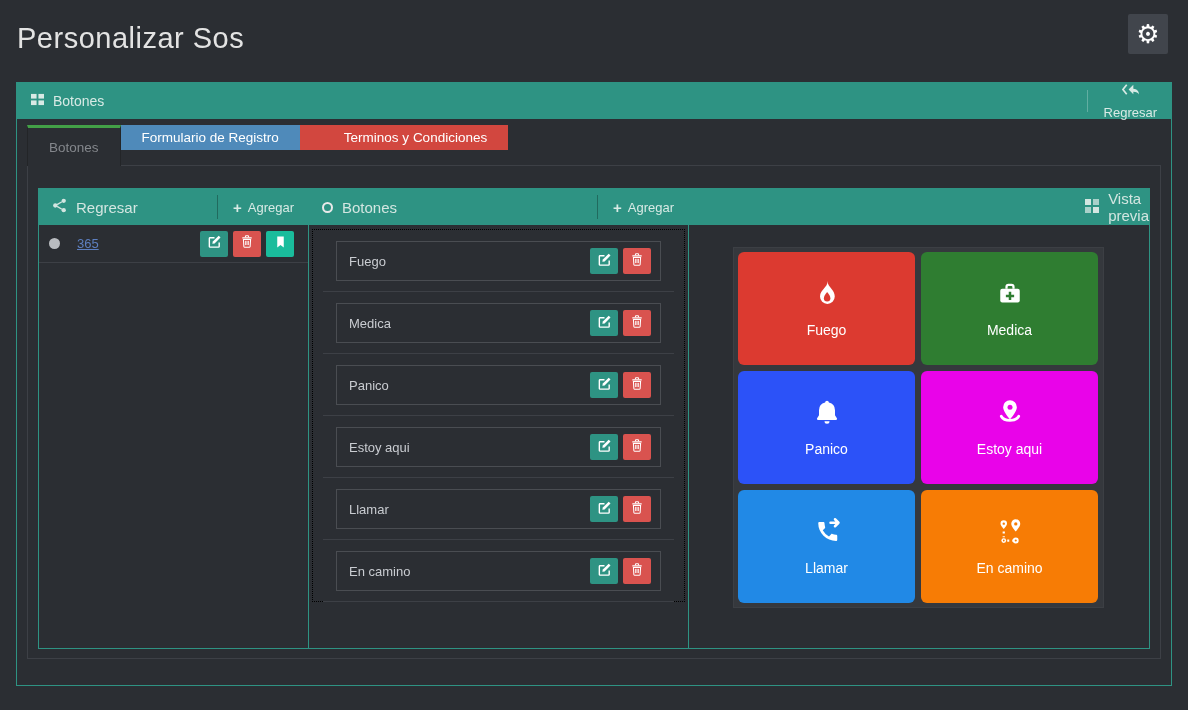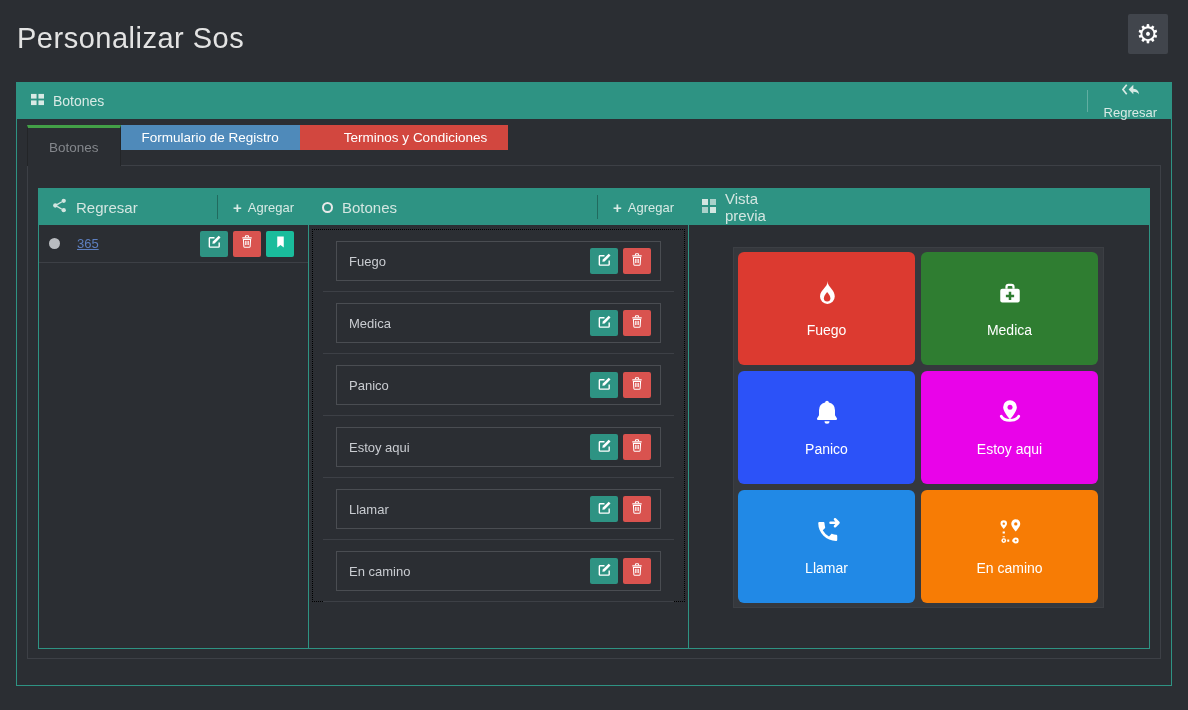--- a/index.html
+++ b/index.html
@@ -43,21 +43,21 @@
 
   .tab-content {
     margin:0 10px; border:1px solid #3d4046; height:494px; padding:22px 10px 9px 10px;
   }
   .workspace { border:1px solid #2e9383; height:461px; display:flex; flex-direction:column; }
 
   .toolbar { height:36px; background:#2e9383; display:flex; flex-shrink:0; color:#d8eae5; }
   .seg { display:flex; align-items:center; }
   .seg-paquetes { width:270px; }
   .seg-botones  { width:380px; }
-  .seg-preview  { flex:1; }
+  .seg-preview  { flex:1;justify-content:flex-end; }
   .seg-title { flex:1; display:flex; align-items:center; gap:9px; font-size:15px; padding-left:13px; color:#d3e6e1; }
   .seg-preview .seg-title { flex:0; }
   .vsep { width:1px; height:24px; background:rgba(0,0,0,.28); margin:auto 0; }
   .add-btn { display:flex; align-items:center; gap:6px; font-size:13px; padding:0 15px; cursor:pointer; height:100%; }
 
   .columns { flex:1; display:flex; min-height:0; }
   .col { border-right:1px solid #2e9383; }
   .col-paquetes { width:270px; }
   .col-botones  { width:380px; padding:4px 3px; }
   .col-preview  { flex:1; border-right:none; padding:22px 0 0 44px; }

